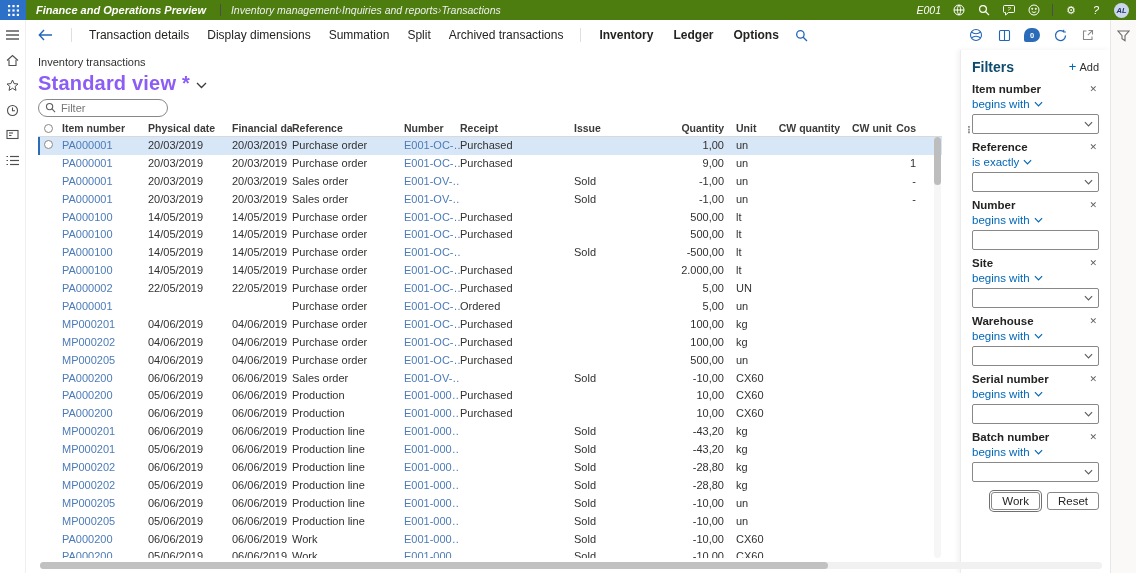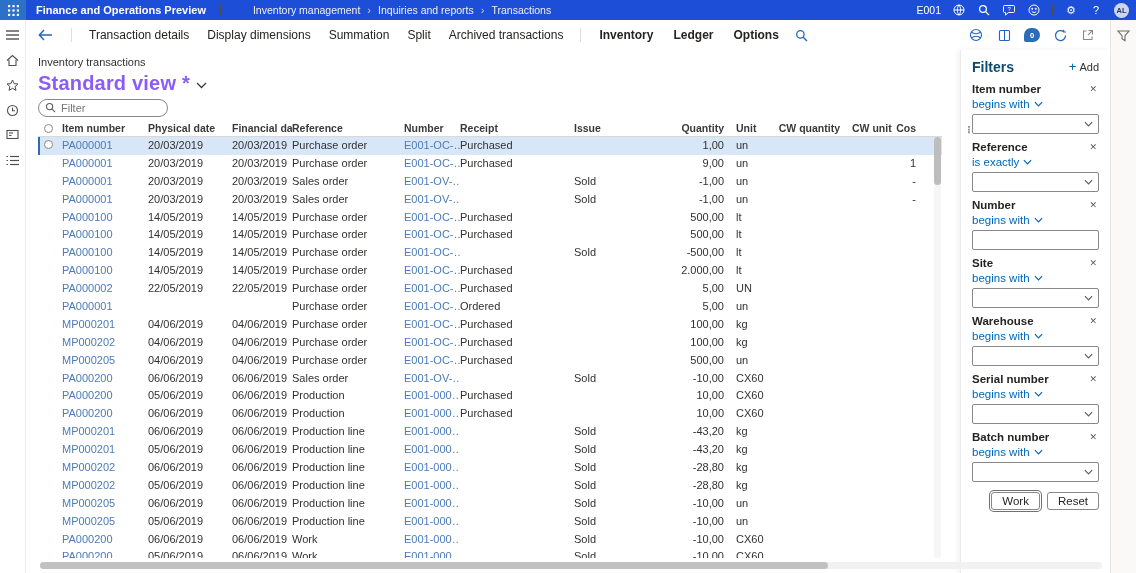--- a/index.html
+++ b/index.html
@@ -1,25 +1,25 @@
 <!DOCTYPE html>
 <html><head>
 <meta charset="utf-8">
 <style>
   * { margin:0; padding:0; box-sizing:border-box; }
   html,body { width:1136px; height:573px; overflow:hidden; }
   body { font-family:"Liberation Sans","DejaVu Sans",sans-serif; background:#fff; color:#323130; }
   .app { position:relative; width:1136px; height:573px; }
 
   
-  .topbar { height:20px; background:#1d4ed8; display:flex; align-items:center; color:#fff; }
+  .topbar { height:20px; background:#4d7c0f; display:flex; align-items:center; color:#fff;font-style:italic; }
   .waffle { width:26px; height:20px; background:#2d70c8; display:flex; align-items:center; justify-content:center; flex:0 0 auto; cursor:pointer; }
   .app-title { font-size:11px; font-weight:700; padding:0 14px 0 10px; white-space:nowrap; }
   .tb-div { width:1px; height:12px; background:#4d4d4d; }
-  .breadcrumb { display:flex; align-items:flex-start; gap:7px; margin-left:32px; font-size:10.5px; color:#f0f0f0; }
+  .breadcrumb { display:flex; align-items:flex-start; margin-left:10px; font-size:10.5px; color:#f0f0f0; }
   .bc-item { cursor:pointer; white-space:nowrap; }
   .bc-chev { font-size:11px; color:#cfcfcf; position:relative; top:-0.5px; }
   .tb-right { margin-left:auto; display:flex; align-items:center; gap:11px; padding-right:7px; }
   .env { font-size:10.5px; }
   .tb-ic { display:inline-flex; align-items:center; justify-content:center; width:14px; height:14px; cursor:pointer; color:#fff; font-size:11px; }
   .avatar { width:15px; height:15px; border-radius:50%; background:#ccd6ec; color:#243a66; font-size:7.5px; font-weight:700; display:flex; align-items:center; justify-content:center; cursor:pointer; }
 
   
   .bodyrow { display:flex; height:553px; }
   .leftrail { width:26px; flex:0 0 auto; background:#fff; border-right:1px solid #efefef; display:flex; flex-direction:column; align-items:center; padding-top:8px; gap:11px; }

